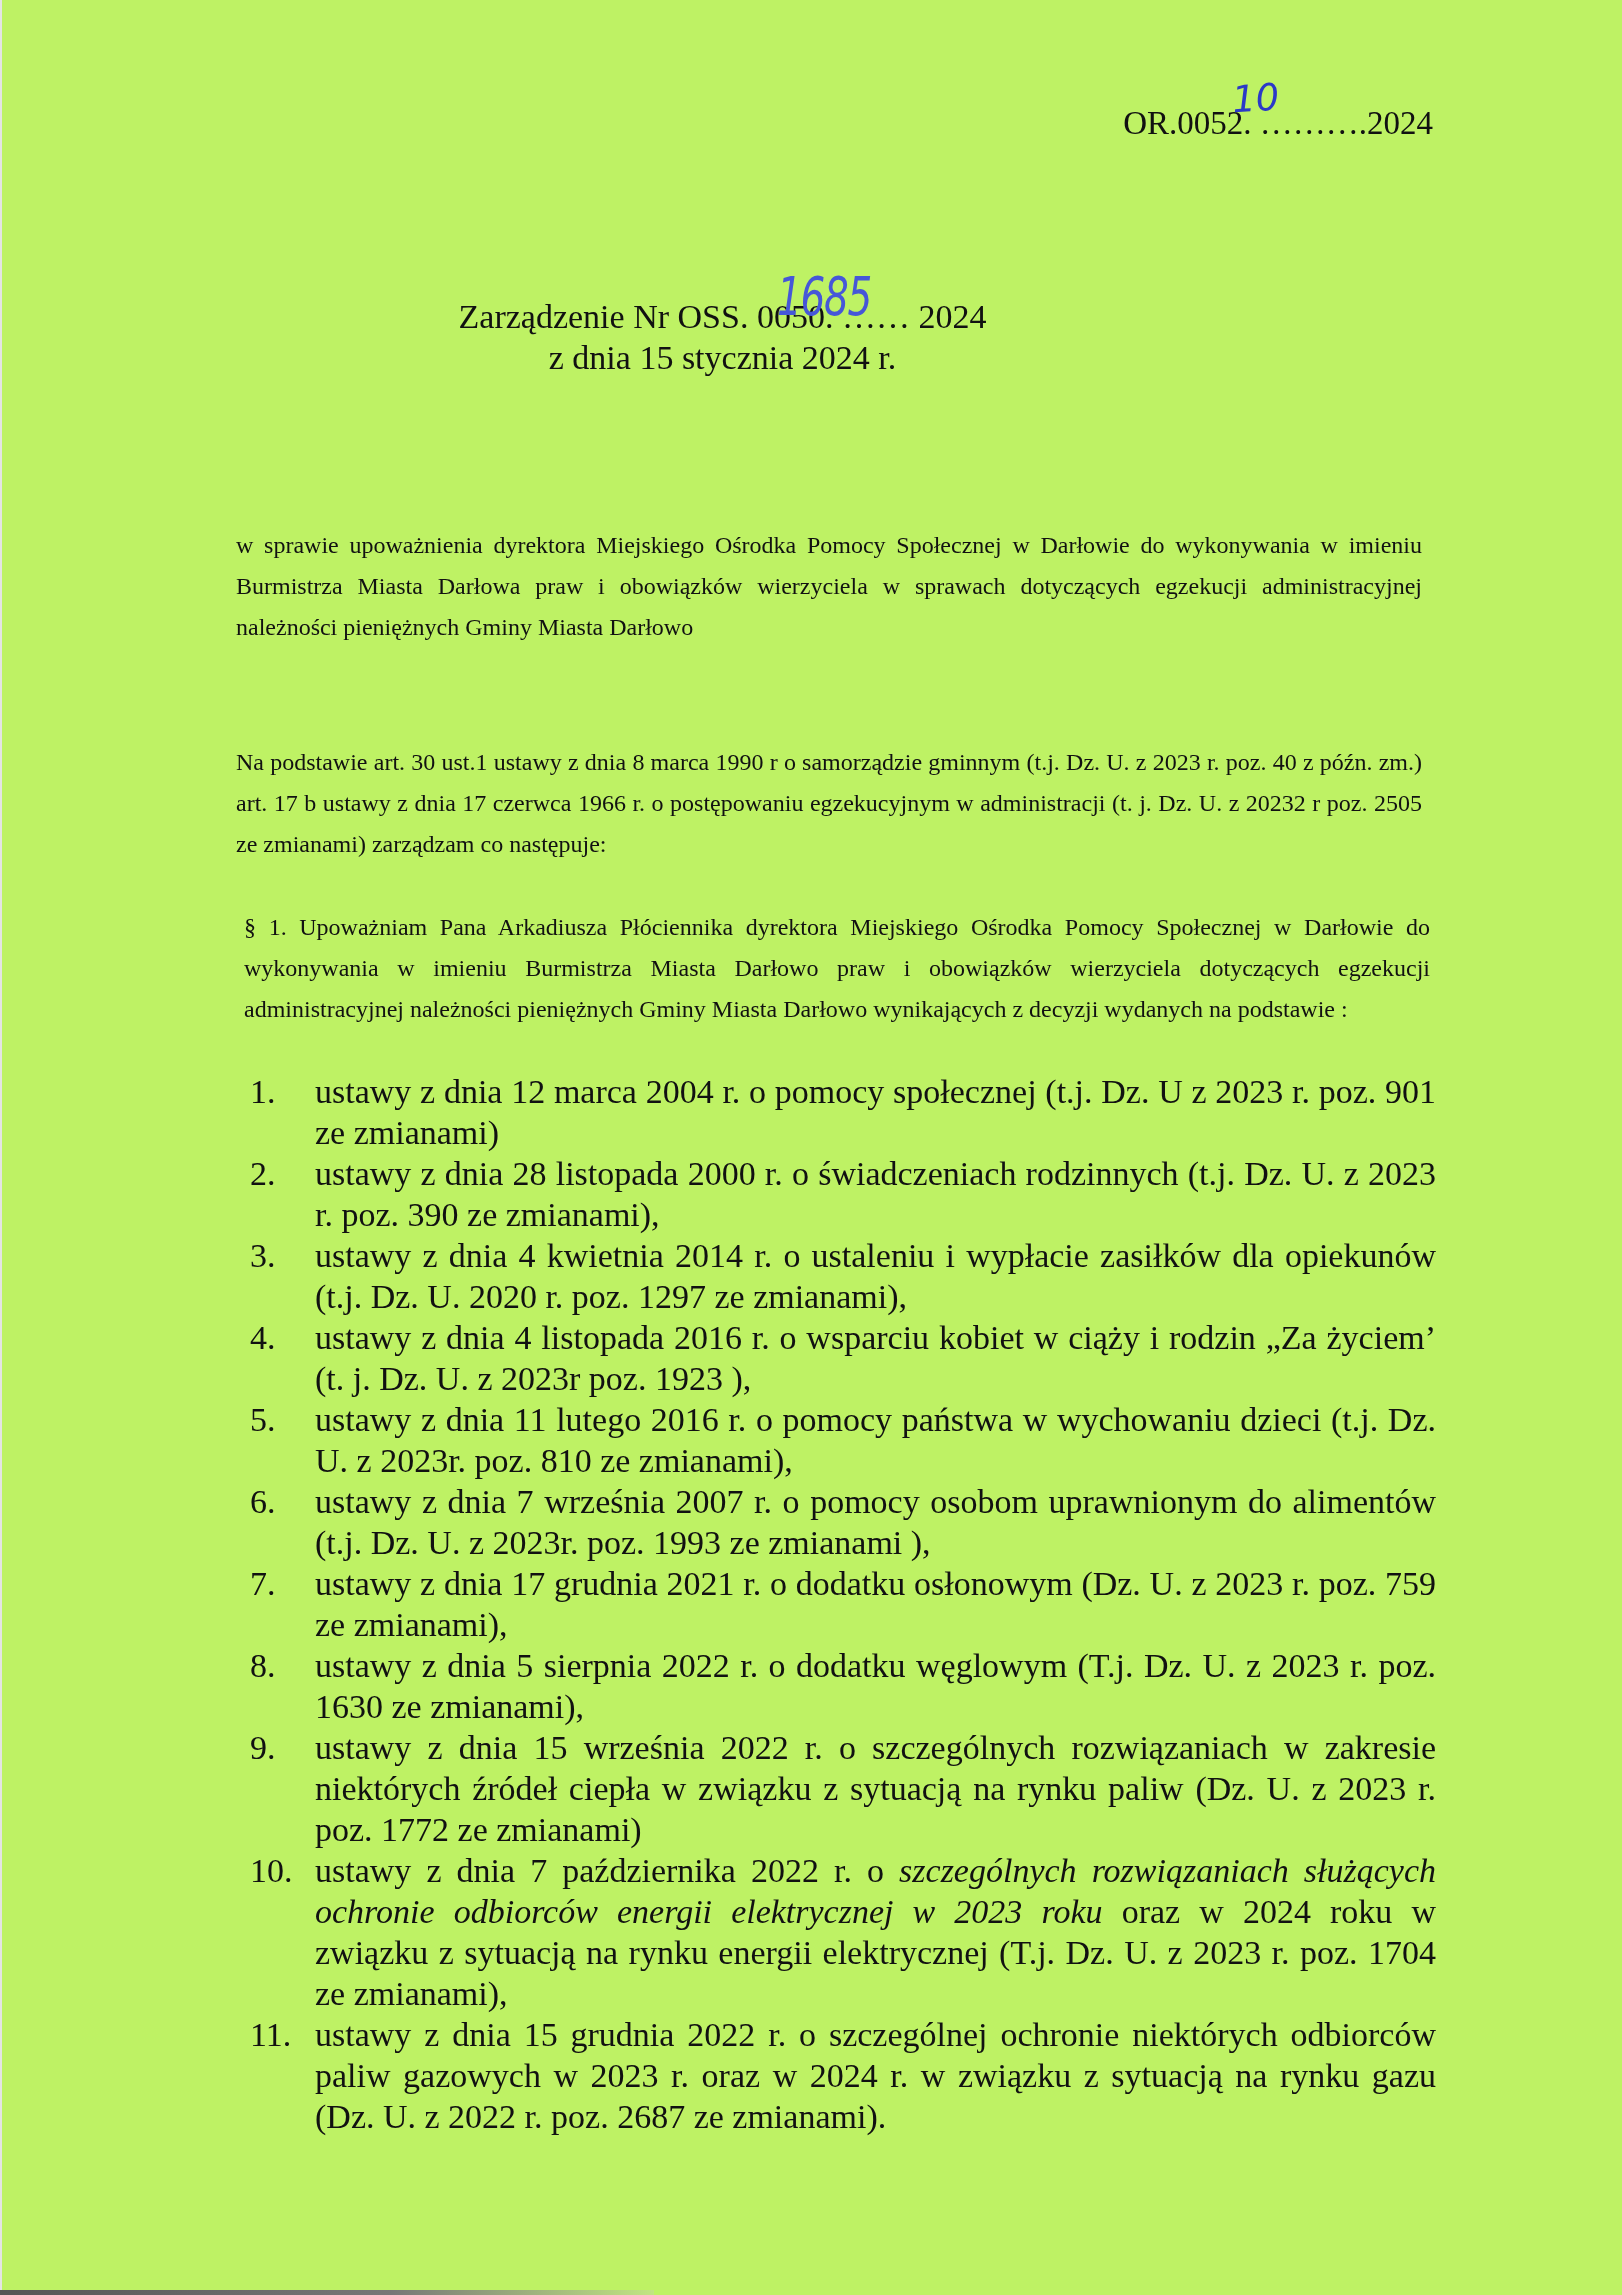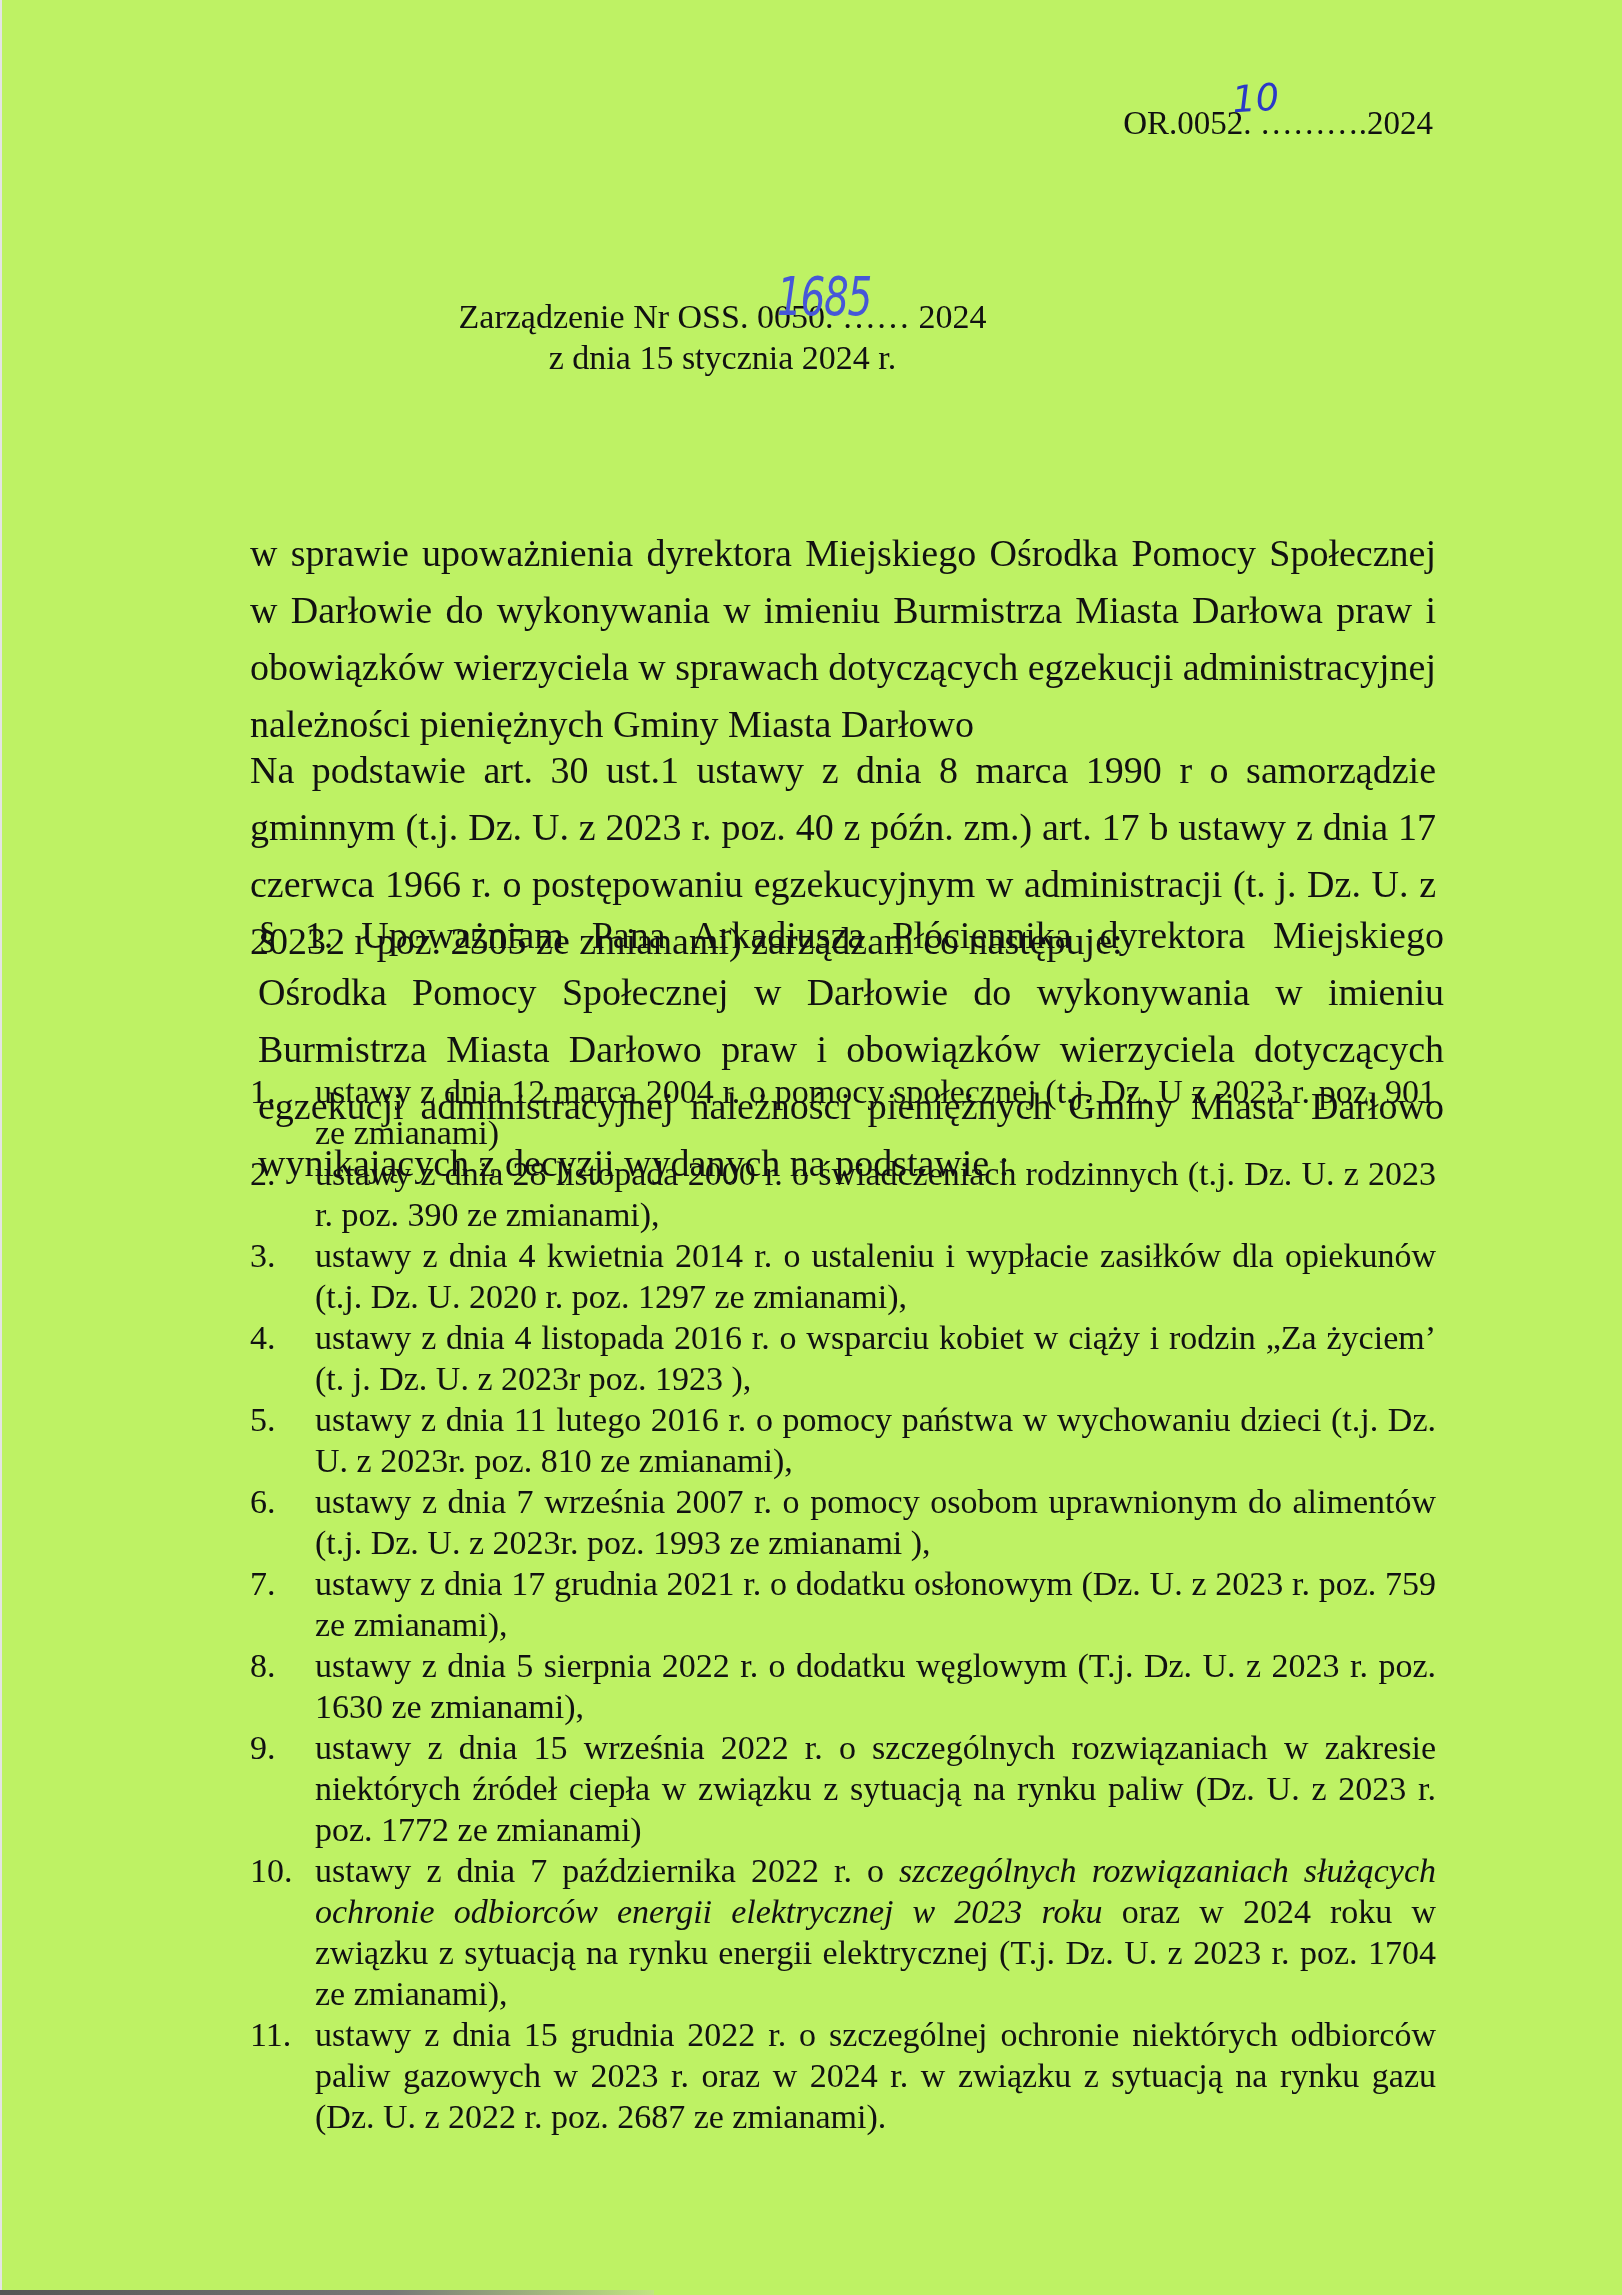--- a/index.html
+++ b/index.html
@@ -25,22 +25,22 @@
       color: #2b39c8; font-style: italic;
     }
     .hw-ref { left: 1232px; top: 77px; font-size: 37px; transform: rotate(-4deg); }
     .hw-num { left: 777px; top: 274px; font-size: 39px; letter-spacing: -1.3px; transform: scaleY(1.35); color: #4657d8; }
     .title-block {
       position: absolute; left: 0; width: 1445px; top: 296px; text-align: center;
       font-size: 34px; line-height: 41px;
     }
     .title-block div { white-space: nowrap; }
     .body-block {
-      position: absolute; left: 250px; width: 1186px;
-      font-size: 38px; line-height: 57px; text-align: justify;
+      position: absolute; left: 236px; width: 1186px;
+      font-size: 24px; line-height: 41px; text-align: justify;
     }
     .subject { top: 525px; }
     .basis { top: 742px; }
     .para1 { top: 907px; margin-left: 8px; }
     .ol {
       position: absolute; left: 250px; width: 1186px; top: 1071px;
       font-size: 34px; line-height: 41px;
     }
     .li { position: relative; padding-left: 65px; text-align: justify; }
     .li .num { position: absolute; left: 0; top: 0; }

